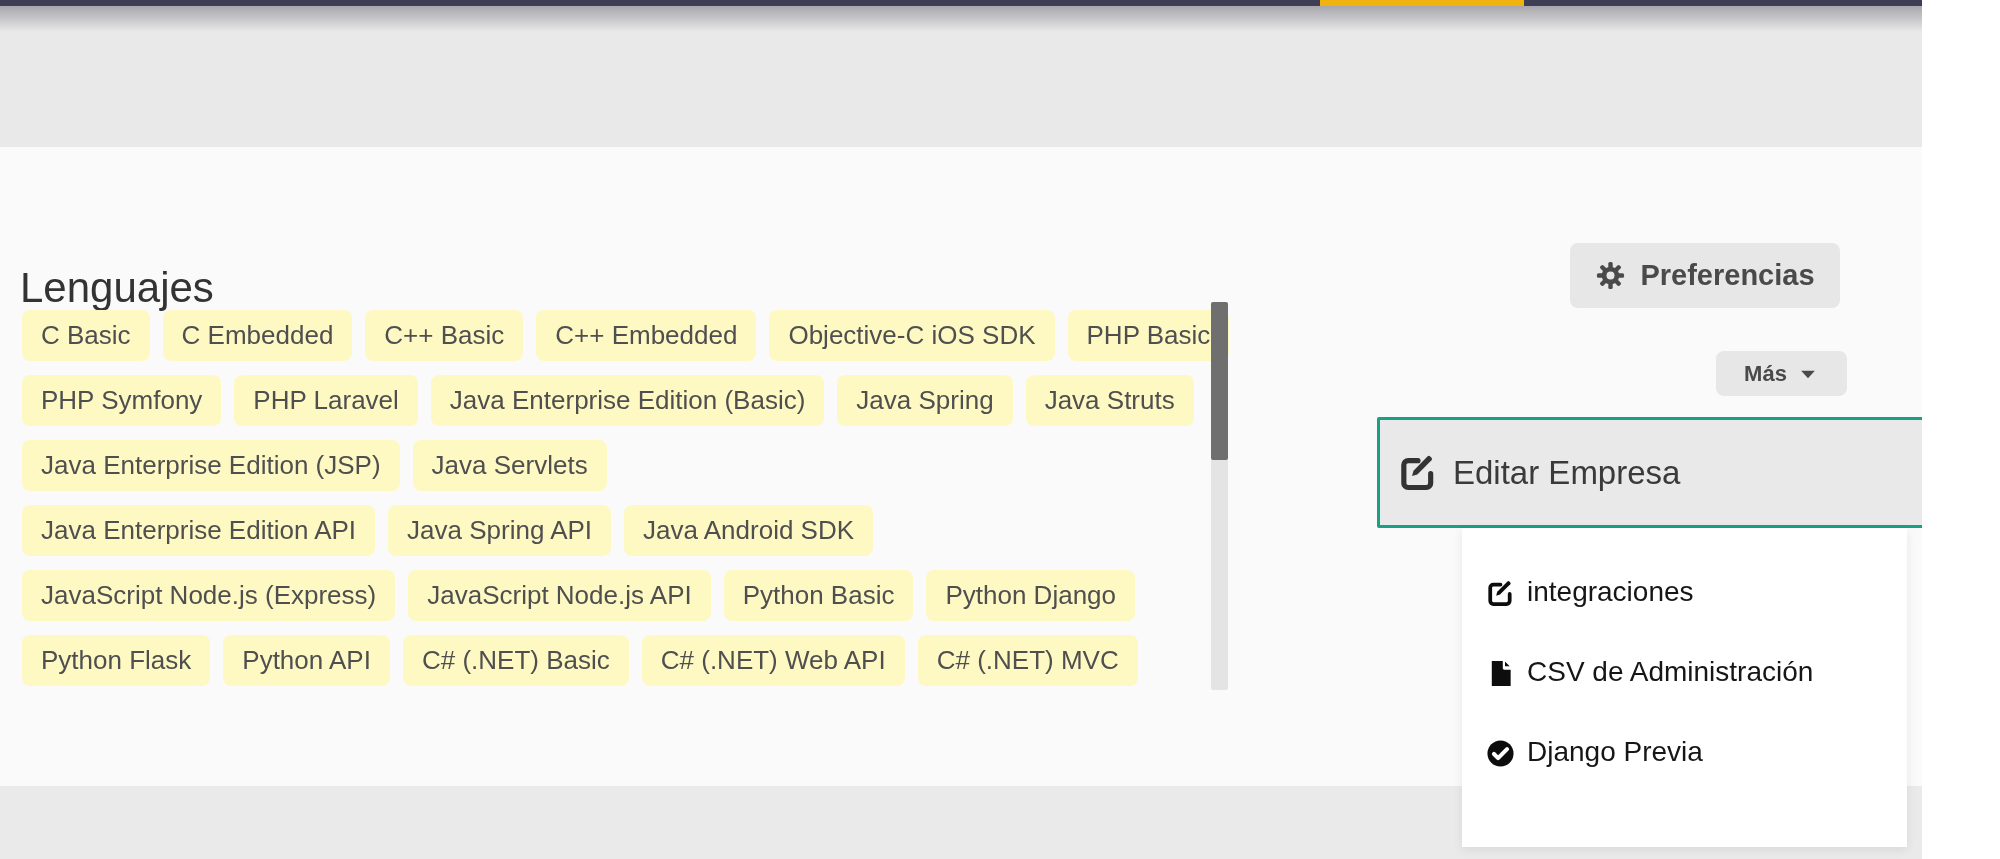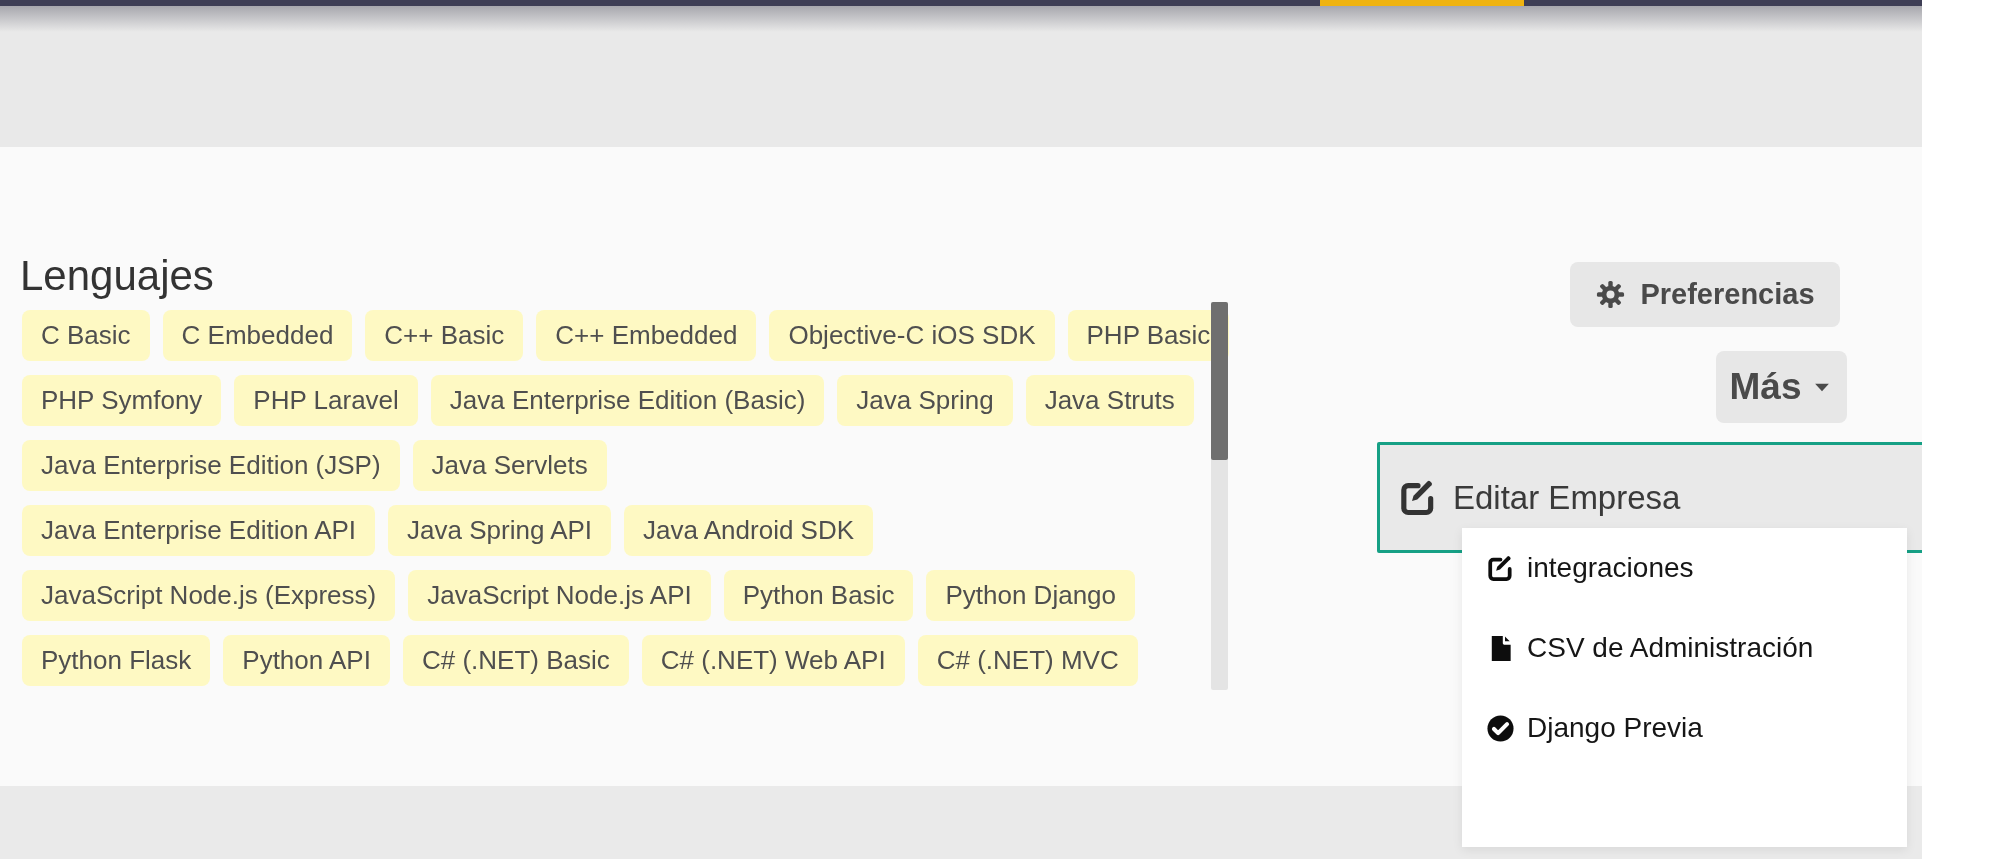--- a/index.html
+++ b/index.html
@@ -13,61 +13,61 @@
   
   .content-region { position:absolute; left:0; top:0; width:1922px; height:859px; background:#fafafa; }
   .topbar { position:absolute; left:0; top:0; width:1922px; height:6px; background:#3e3e55; z-index:5; }
   .topbar-indicator { position:absolute; left:1320px; top:0; width:204px; height:6px; background:#f0b30f; }
   .header-band { position:absolute; left:0; top:6px; width:1922px; height:141px;
                  background:linear-gradient(to bottom, #a7a7ad 0px, #e9e9e9 26px, #e9e9e9 100%); }
   .footer-band { position:absolute; left:0; top:786px; width:1922px; height:73px; background:#eaeaea; }
   .right-gutter { position:absolute; left:1922px; top:0; width:78px; height:859px; background:#ffffff; }
 
   
-  .heading { position:absolute; left:20px; top:224px; font-size:42px; font-weight:400; color:#333333; }
+  .heading { position:absolute; left:20px; top:236px; font-size:42px; font-weight:400; color:#333333; }
   .chips { position:absolute; left:22px; top:310px; width:1185px; }
   .chip-row { display:flex; gap:13px; margin-bottom:14px; }
   .chip {
     height:51px; line-height:51px; padding:0 19px;
     background:#fef9c3; border:none; border-radius:8px;
     font-family:inherit; font-size:26px; color:#4f4f4f; white-space:nowrap; cursor:pointer;
   }
   .scrollbar { position:absolute; left:1211px; top:302px; width:17px; height:388px; background:#e4e4e4; border-radius:2px; }
   .scrollbar-thumb { position:absolute; left:0; top:0; width:17px; height:158px; background:#6f6f6f; border-radius:2px; }
 
   
   .btn {
     position:absolute; background:#e7e7e7; border:none; border-radius:8px;
     font-family:inherit; font-weight:bold; color:#4a4a4a;
     display:flex; align-items:center; justify-content:center; cursor:pointer;
   }
-  #btn-preferences { left:1570px; top:243px; width:270px; height:65px; font-size:29px; gap:14px;margin-top:19px; }
-  #btn-more       { left:1716px; top:351px; width:131px; height:72px; font-size:37px; gap:10px; }
+  #btn-preferences { left:1570px; top:243px; width:270px; height:65px; font-size:29px; gap:14px; }
+  #btn-more       { left:1716px; top:351px; width:131px; height:45px; font-size:22px; gap:10px; }
   .icon { display:inline-flex; align-items:center; justify-content:center; }
   .icon svg { display:block; }
   .btn .icon svg { width:31px; height:31px; }
   #btn-more .icon svg { width:22px; height:22px; }
 
   
   .highlight-item {
     position:absolute; left:1377px; top:417px; width:620px; height:111px;
     background:#e9e9e9; border:3px solid #16a085; border-radius:2px; box-sizing:border-box;
     display:flex; align-items:center; padding-left:18px; gap:15px;
-    font-size:33px; color:#3a3a3a; cursor:pointer;margin-top:25px;
+    font-size:33px; color:#3a3a3a; cursor:pointer;
   }
   .highlight-item .icon { color:#333333; }
   .highlight-item .icon svg { width:40px; height:40px; }
 
   
   .menu {
     position:absolute; left:1462px; top:528px; width:445px; height:319px;
     background:#ffffff; box-shadow:0 3px 10px rgba(0,0,0,0.08);
   }
   .menu-item {
-    height:80px; display:flex; align-items:center; padding-left:24px; gap:12px;
+    height:80px; display:flex; align-items:flex-end; padding-left:24px; gap:12px;
     font-size:28px; color:#161616; cursor:pointer;
   }
   .menu-item .icon { color:#0d0d0d; }
   .menu-item .icon svg { width:29px; height:29px; }
 </style>
 </head>
 <body>
 
 <div class="content-region">
   <div class="header-band"></div>

